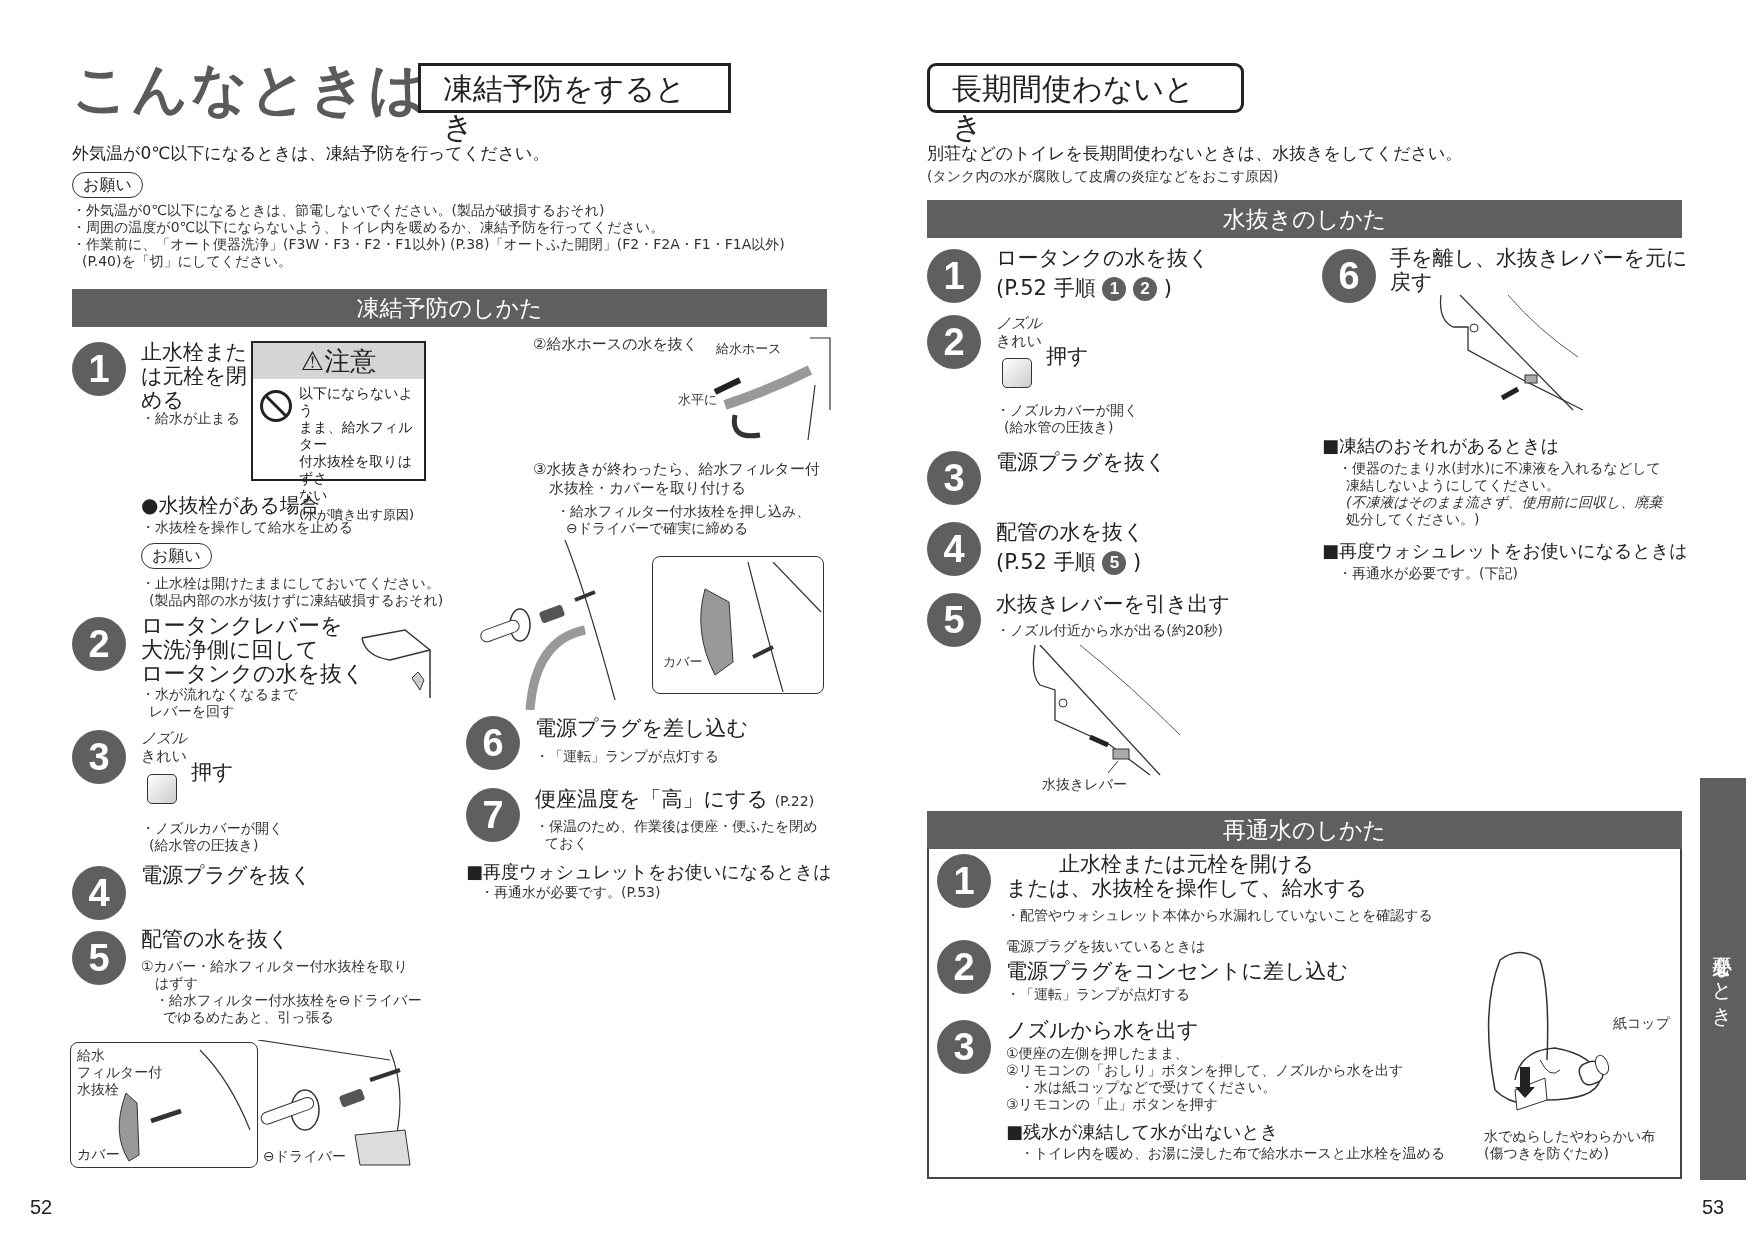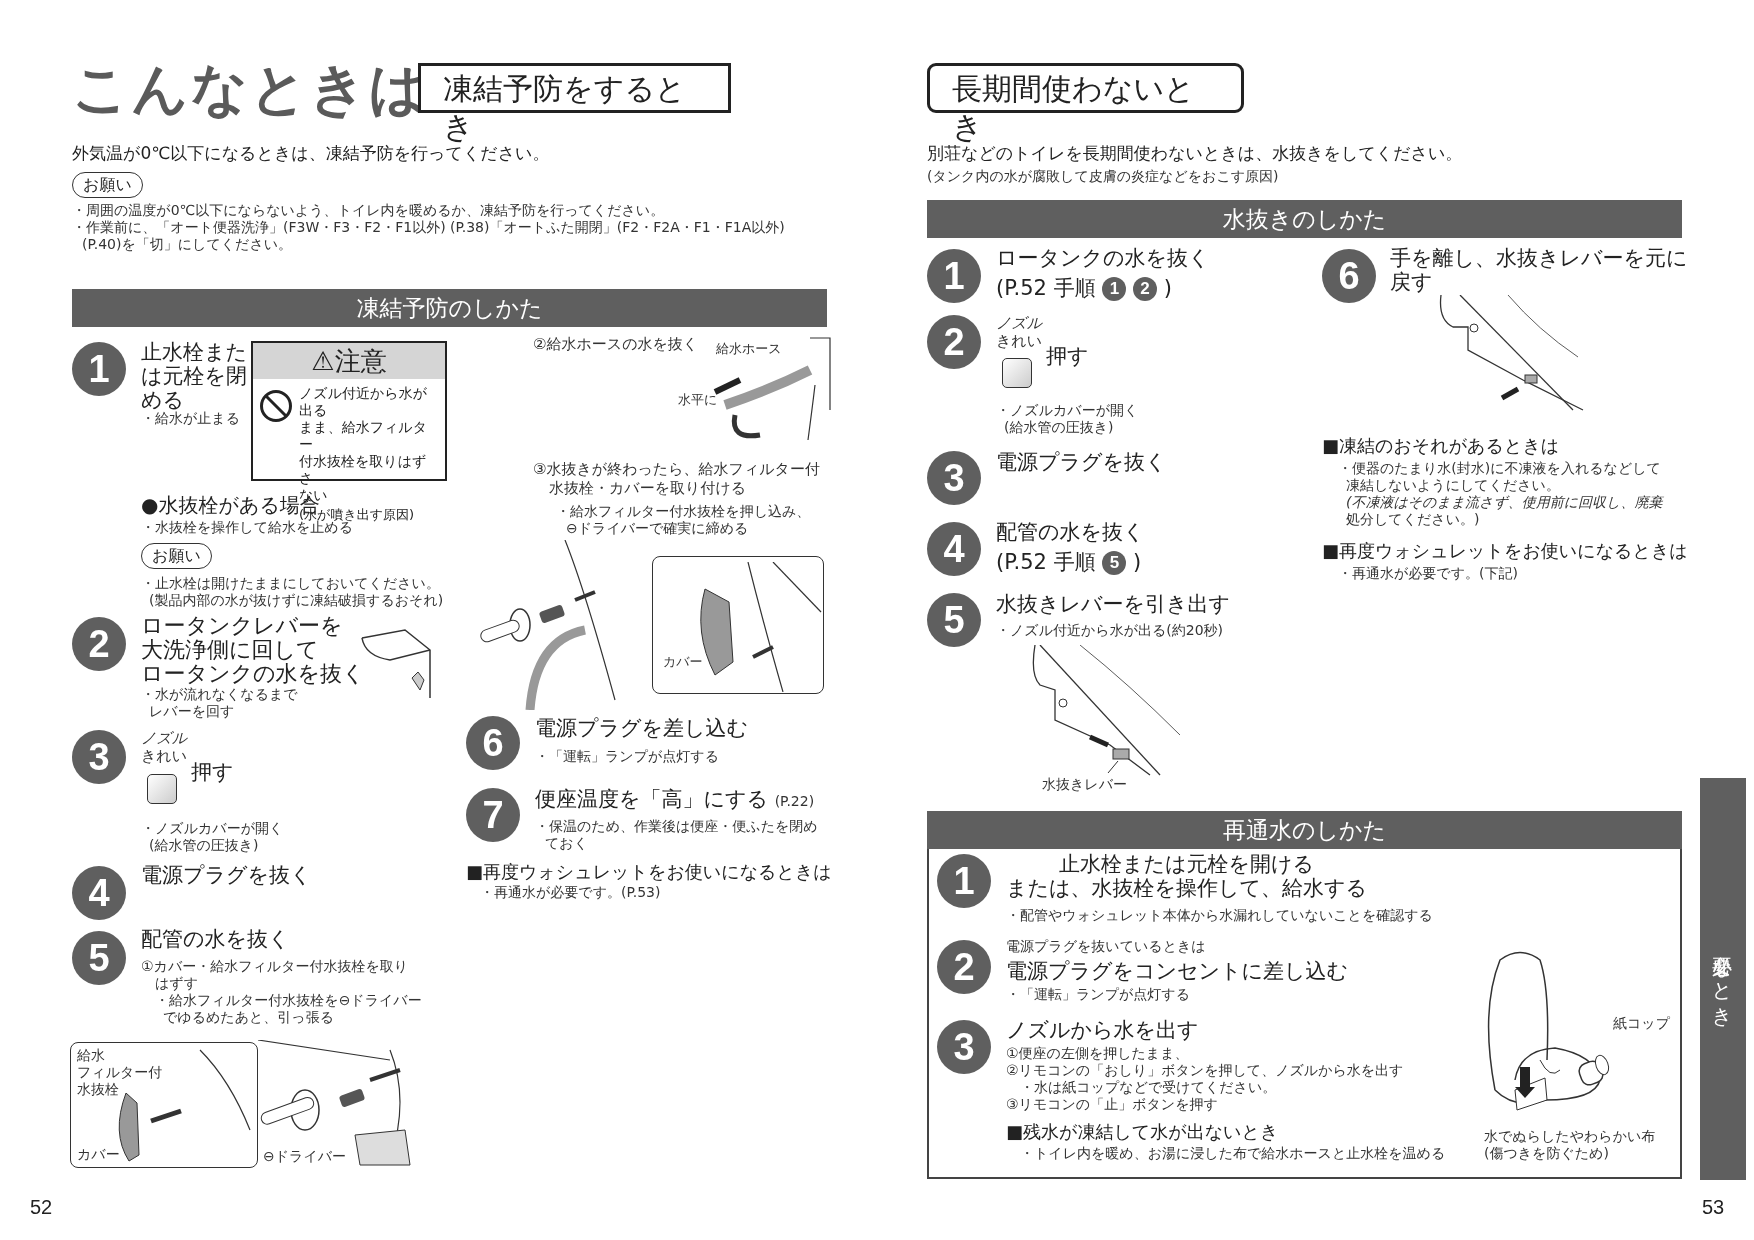--- a/index.html
+++ b/index.html
@@ -30,43 +30,44 @@
 </style>
 </head>
 <body>
 
 <div class="abs big-title" style="left:72px;top:52px;">こんなときは</div>
 <div class="abs boxed-title" style="left:418px;top:63px;width:313px;">凍結予防をするとき</div>
 
 <div class="abs intro" style="left:72px;top:142px;">外気温が0℃以下になるときは、凍結予防を行ってください。</div>
 <div class="abs" style="left:72px;top:172px;"><span class="onegai">お願い</span></div>
 <div class="abs small" style="left:72px;top:202px;">
+  <div>・外気温が0℃以下になるときは、節電しないでください。(製品が破損するおそれ)</div>
   <div>・周囲の温度が0℃以下にならないよう、トイレ内を暖めるか、凍結予防を行ってください。</div>
   <div>・作業前に、「オート便器洗浄」(F3W・F3・F2・F1以外) (P.38)「オートふた開閉」(F2・F2A・F1・F1A以外)</div>
   <div style="padding-left:10px;">(P.40)を「切」にしてください。</div>
 </div>
 
 <div class="abs bar" style="left:72px;top:289px;width:755px;">凍結予防のしかた</div>
 
 <div class="abs num" style="left:72px;top:342px;">1</div>
 <div class="abs step-title" style="left:141px;top:340px;">
   <div>止水栓また</div>
   <div>は元栓を閉</div>
   <div>める</div>
 </div>
 <div class="abs step-sub" style="left:141px;top:410px;">・給水が止まる</div>
 
-<div class="abs caution" style="left:251px;top:341px;width:196px;height:140px;">
+<div class="abs caution" style="left:251px;top:341px;width:175px;height:140px;">
   <div class="caution-head">⚠注意</div>
   <div class="caution-body">
     <svg class="abs" style="left:6px;top:10px;" width="34" height="34" viewBox="0 0 34 34">
       <circle cx="17" cy="17" r="14.5" fill="none" stroke="#222" stroke-width="3"></circle>
       <line x1="7" y1="7" x2="27" y2="27" stroke="#222" stroke-width="3"></line>
     </svg>
-    <div>ノズル付近から水が出る</div>
+    <div>以下にならないよう</div>
     <div>まま、給水フィルター</div>
     <div>付水抜栓を取りはずさ</div>
     <div>ない</div>
     <div style="font-size:13px;margin-top:2px;">(水が噴き出す原因)</div>
   </div>
 </div>
 
 <div class="abs" style="left:141px;top:492px;font-size:20px;">●水抜栓がある場合</div>
 <div class="abs step-sub" style="left:141px;top:519px;">・水抜栓を操作して給水を止める</div>
 <div class="abs" style="left:141px;top:543px;"><span class="onegai">お願い</span></div>

